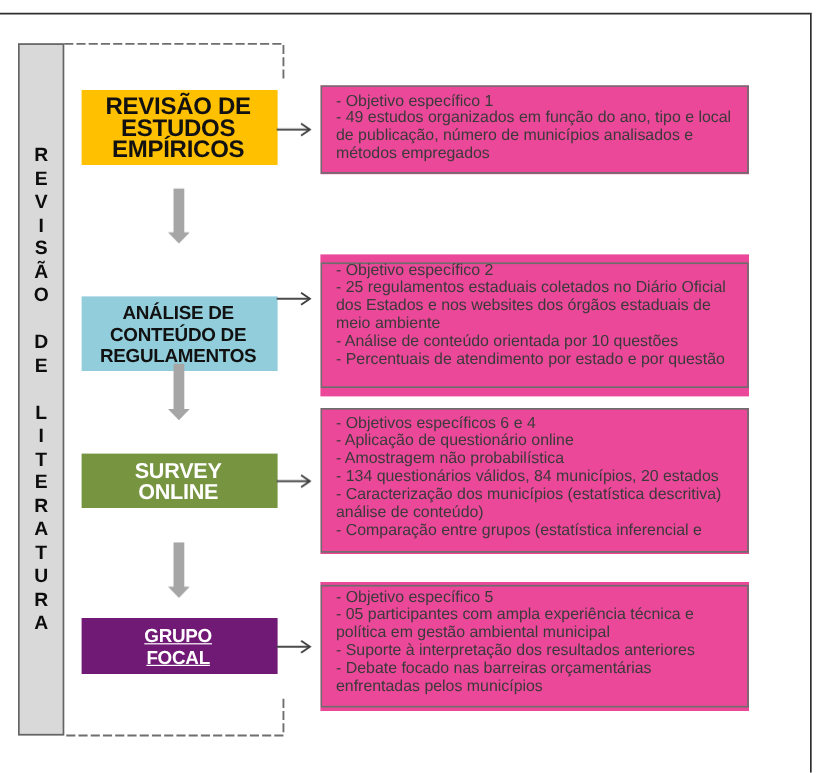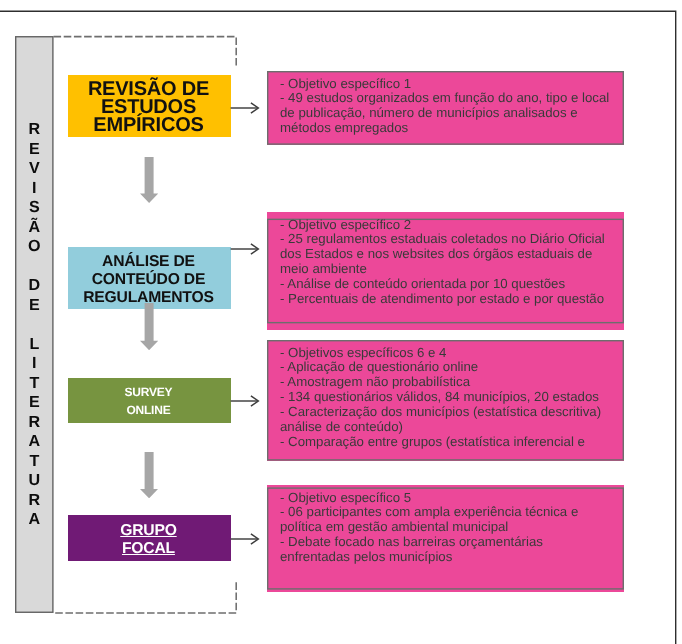--- a/index.html
+++ b/index.html
@@ -186,21 +186,21 @@
       <div class="line">- Análise de conteúdo orientada por 10 questões</div>
       <div class="line">- Percentuais de atendimento por estado e por questão</div>
     </div>
 
   <div class="down-arrow" style="top:302.5px; height:47.2px;">
     <svg viewBox="0 0 18.2 47.2" preserveAspectRatio="none">
         <path d="M4.6 0 L13.6 0 L13.6 37.8 L18.2 37.8 L9.1 47.2 L0 37.8 L4.6 37.8 Z" fill="#a6a6a6"></path>
       </svg>
   </div>
 
-  <div class="stage-box" style="top: 378.4px; height: 44.9px; font-size: 12px; line-height: 17.9px; background: rgb(119, 148, 64); color: rgb(255, 255, 255);">
+  <div class="stage-box" style="top: 378.4px; height: 44.9px; font-size: 18px; line-height: 17.9px; background: rgb(119, 148, 64); color: rgb(255, 255, 255);">
     <div class="txt">SURVEY
 ONLINE</div>
   </div>
   <div class="right-arrow" style="top:393.9px;">
     <svg viewBox="0 0 30 14">
         <path d="M0.6 7 L28.0 7" stroke="#4a4a4a" stroke-width="1.55" fill="none"></path>
         <path d="M20.9 1.95 L28.3 7 L20.9 12.05" stroke="#3d3d3d" stroke-width="1.5" fill="none" stroke-linecap="butt" stroke-linejoin="miter"></path>
       </svg>
   </div>
   <div class="note" style="top:339.9px; height:120.6px;">
@@ -230,19 +230,20 @@
     <svg viewBox="0 0 30 14">
         <path d="M0.6 7 L28.0 7" stroke="#4a4a4a" stroke-width="1.55" fill="none"></path>
         <path d="M20.9 1.95 L28.3 7 L20.9 12.05" stroke="#3d3d3d" stroke-width="1.5" fill="none" stroke-linecap="butt" stroke-linejoin="miter"></path>
       </svg>
   </div>
   <div class="note" style="top:485.1px; height:107px;">
       <svg class="frame" viewBox="0 0 357 102.1875">
         <rect x="0.7" y="0.7" width="355.60" height="100.79" fill="none" stroke="#6d6d6d" stroke-width="1.4"></rect>
       </svg>
       <div class="line">- Objetivo específico 5</div>
-      <div class="line">- 06 participantes com ampla experiência técnica e</div>
+      <div class="line">- 05 participantes com ampla experiência técnica e</div>
       <div class="line">política em gestão ambiental municipal</div>
+      <div class="line">- Suporte à interpretação dos resultados anteriores</div>
       <div class="line">- Debate focado nas barreiras orçamentárias</div>
       <div class="line">enfrentadas pelos municípios</div>
     </div>
 
 </div>
 
 </body></html>

